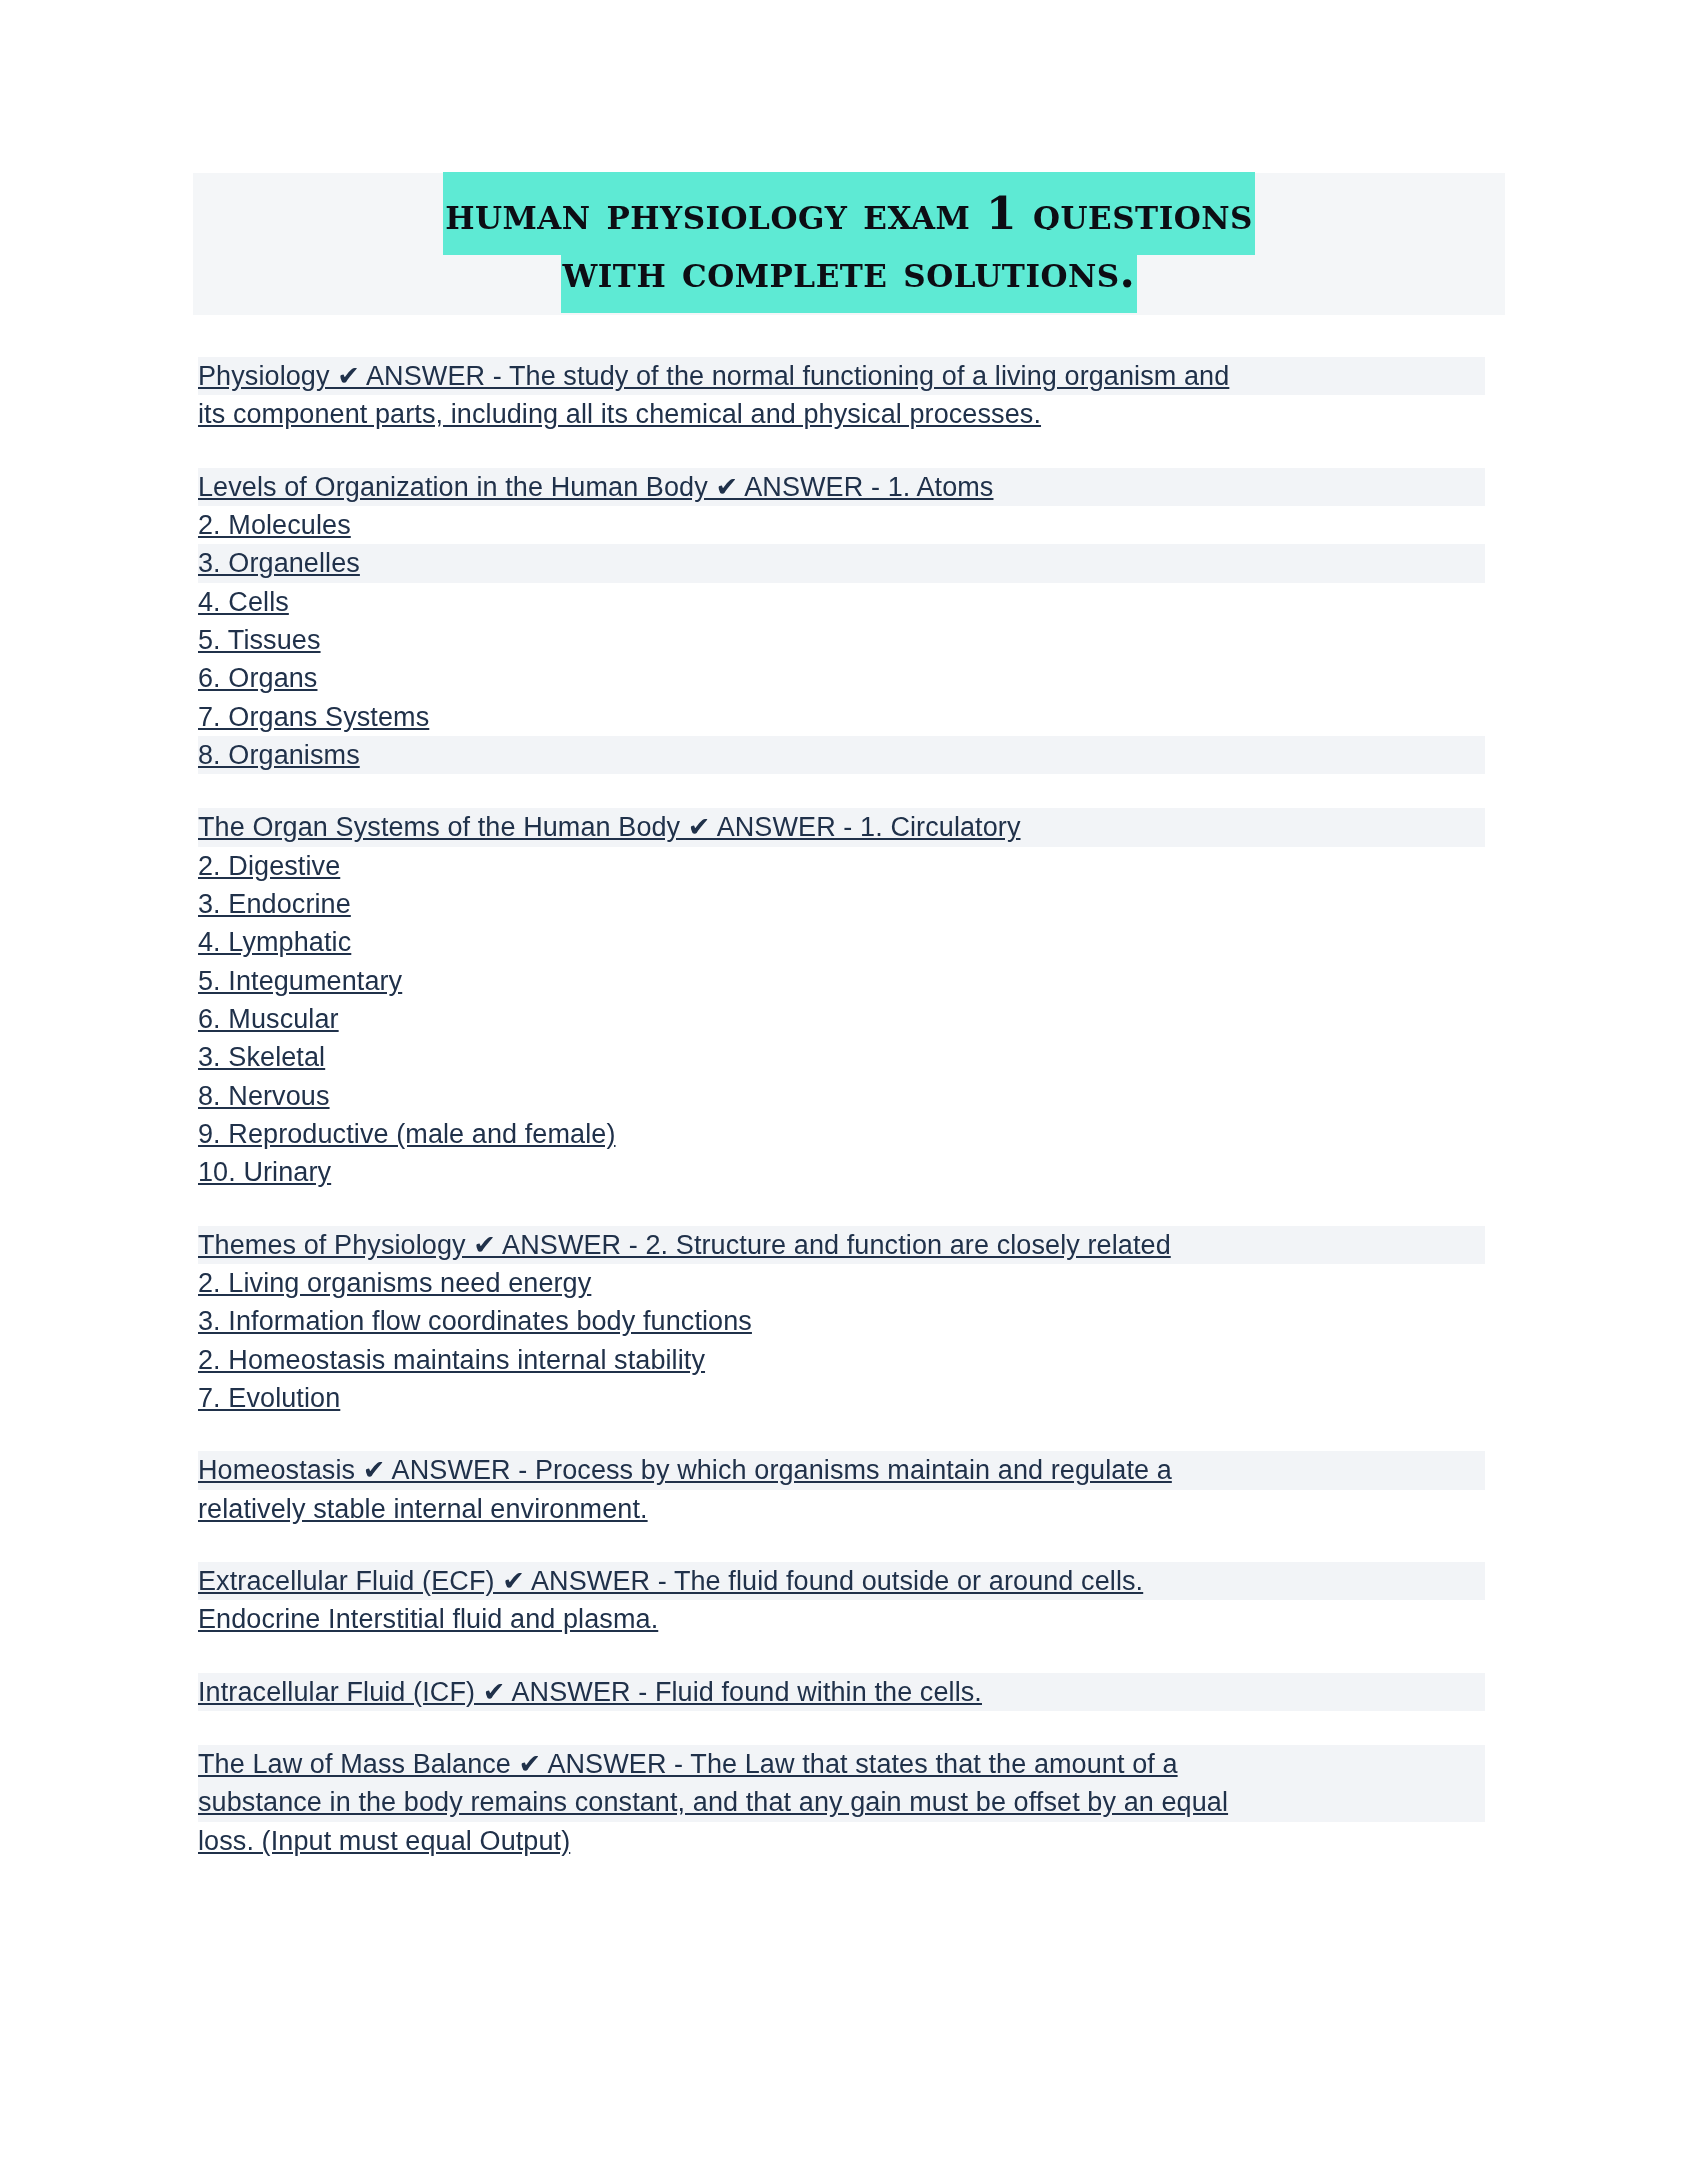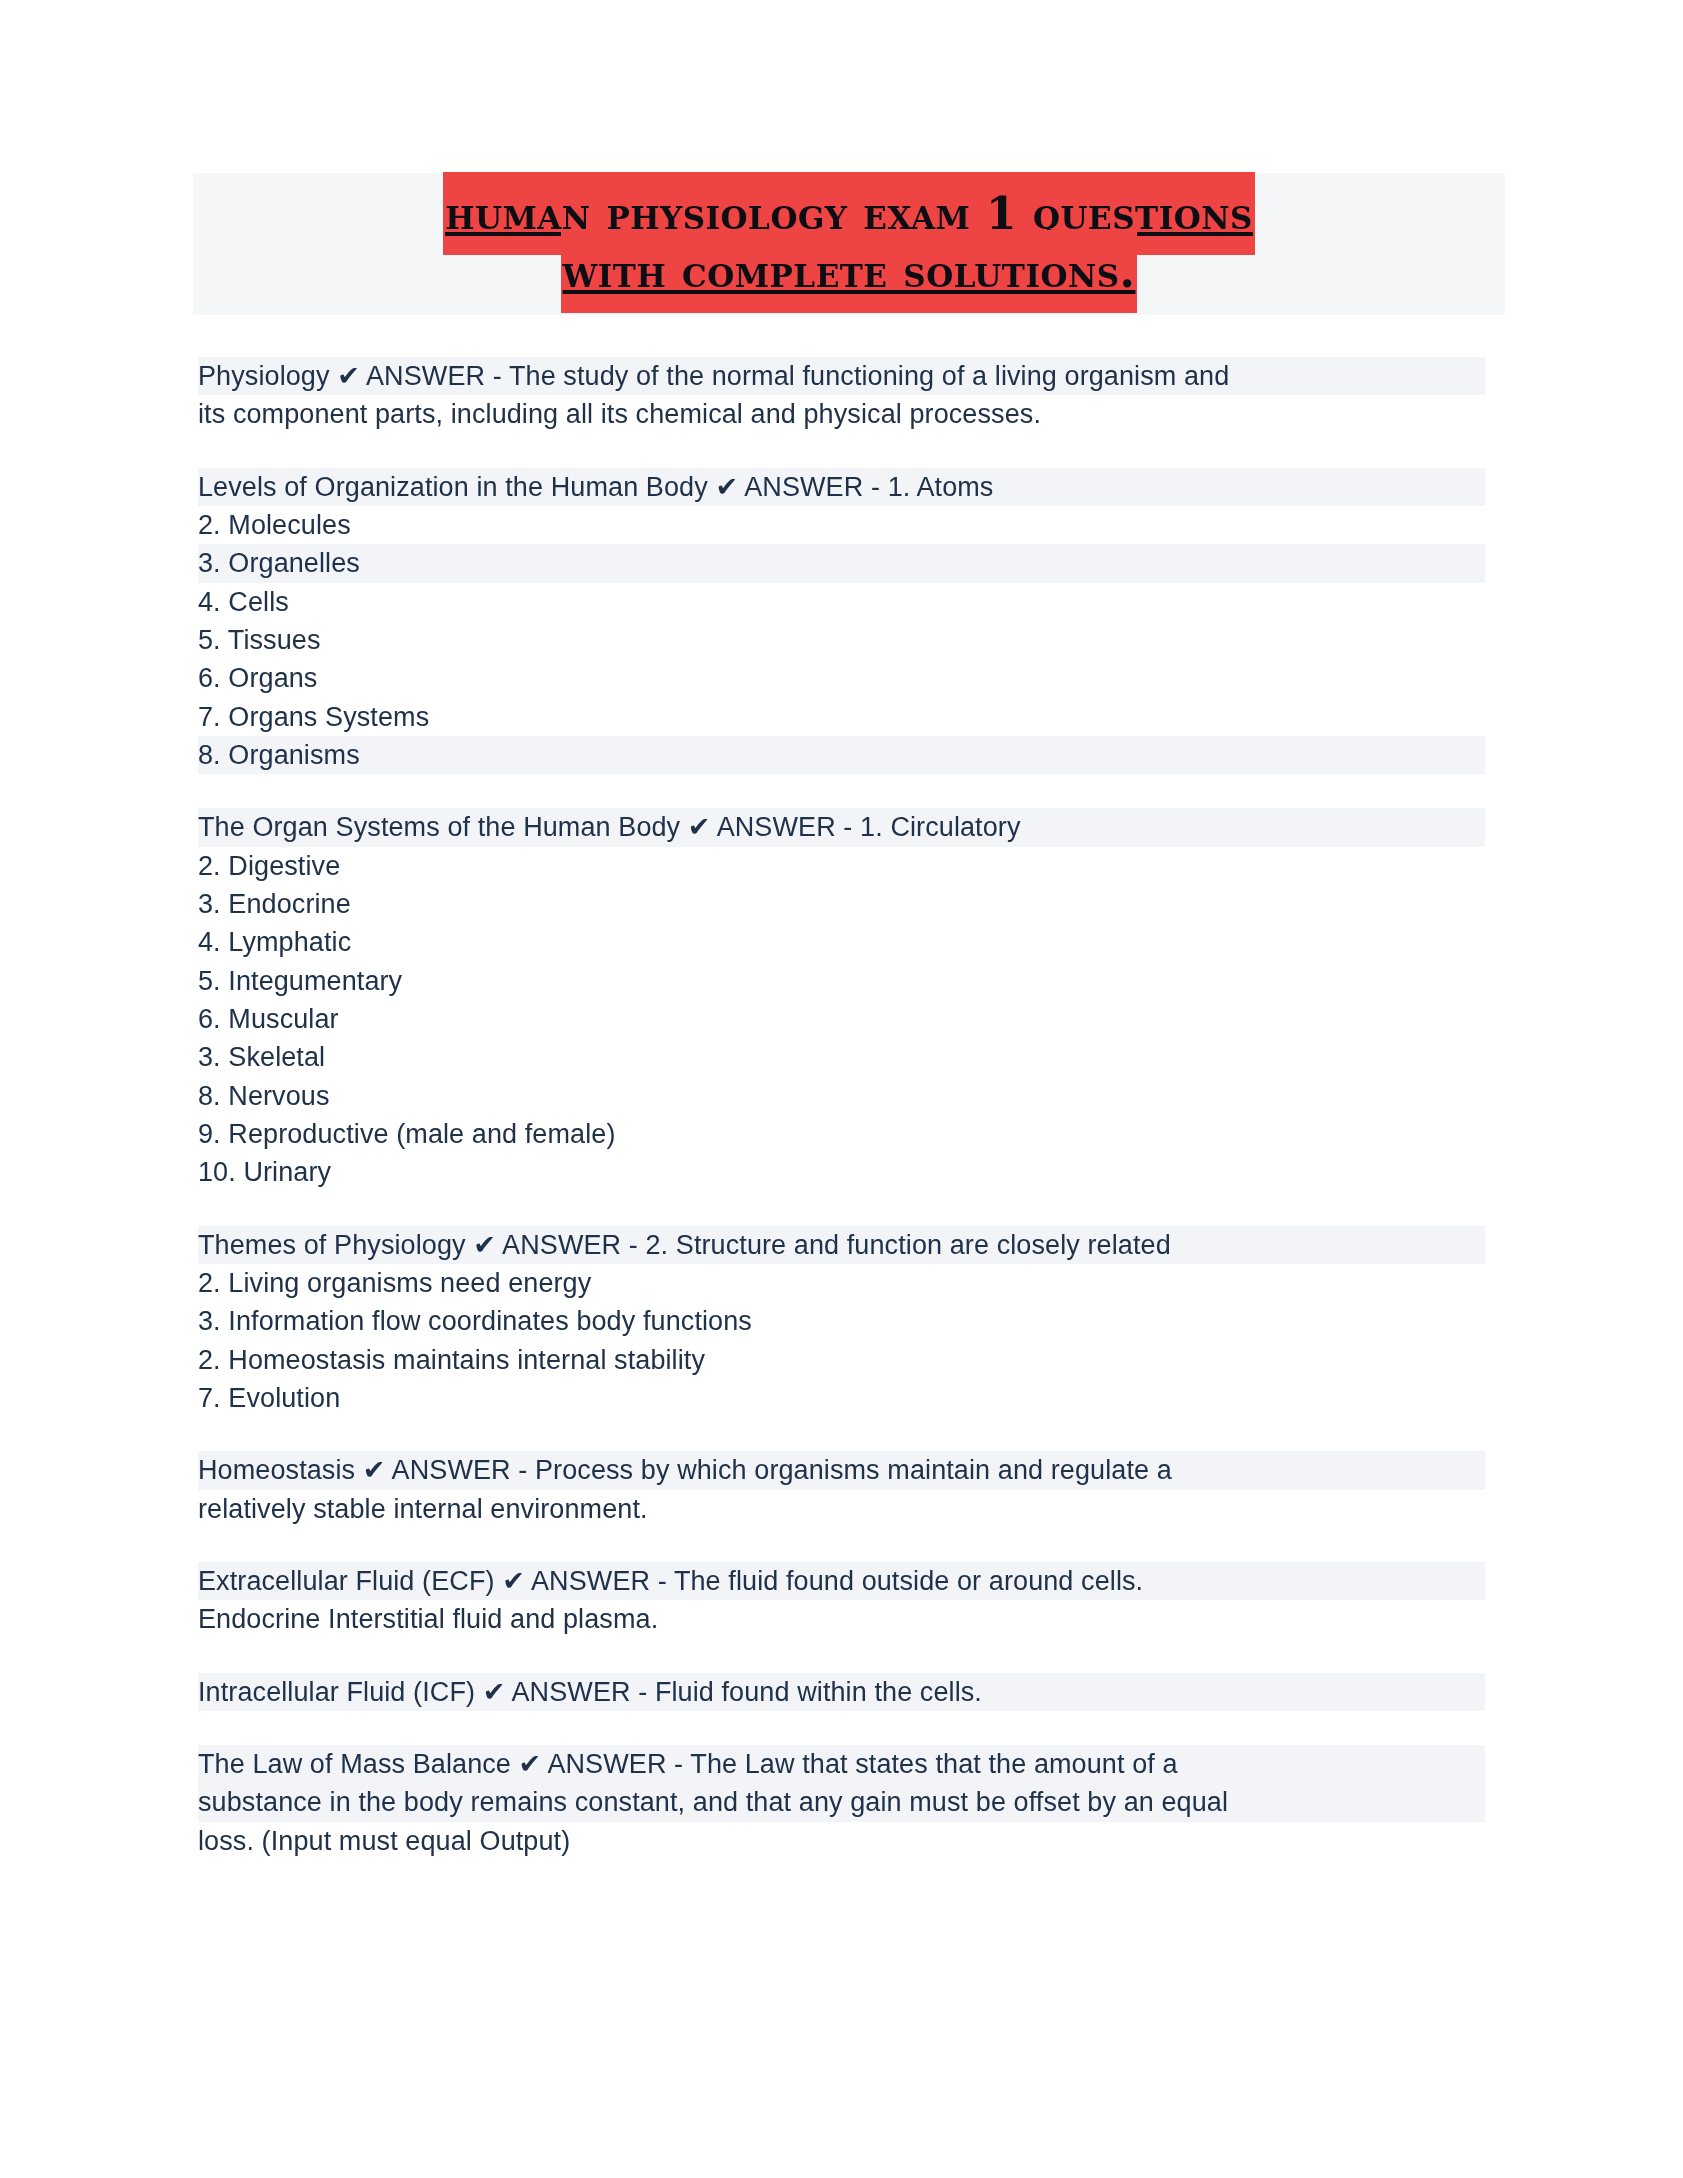--- a/index.html
+++ b/index.html
@@ -31,40 +31,40 @@
     font-family: "DejaVu Serif", serif;
     font-weight: bold;
     font-size: 44px;
     line-height: 1.32;
     letter-spacing: 0.5px;
     color: #0d0d14;
     font-variant: small-caps;
     text-transform: lowercase;
   }
   .title-line span.hl {
-    background: #ef4444;
-    text-decoration: underline;
+    background: #5eead4;
     text-underline-offset: 3px;
     padding: 16px 2px;
   }
   .body-text {
     margin-top: 42px;
   }
   .para {
     font-size: 27px;
     line-height: 1.42;
     color: #20314a;
     margin: 0 0 34px 0;
     letter-spacing: 0.1px;
   }
   .para.tight {
     margin-bottom: 8px;
   }
   .line {
     display: block;
+    text-decoration: underline;
   }
   .hl-soft {
     background: #f2f4f7;
   }
 </style>
 </head>
 <body>
 
 <div class="page">
 

